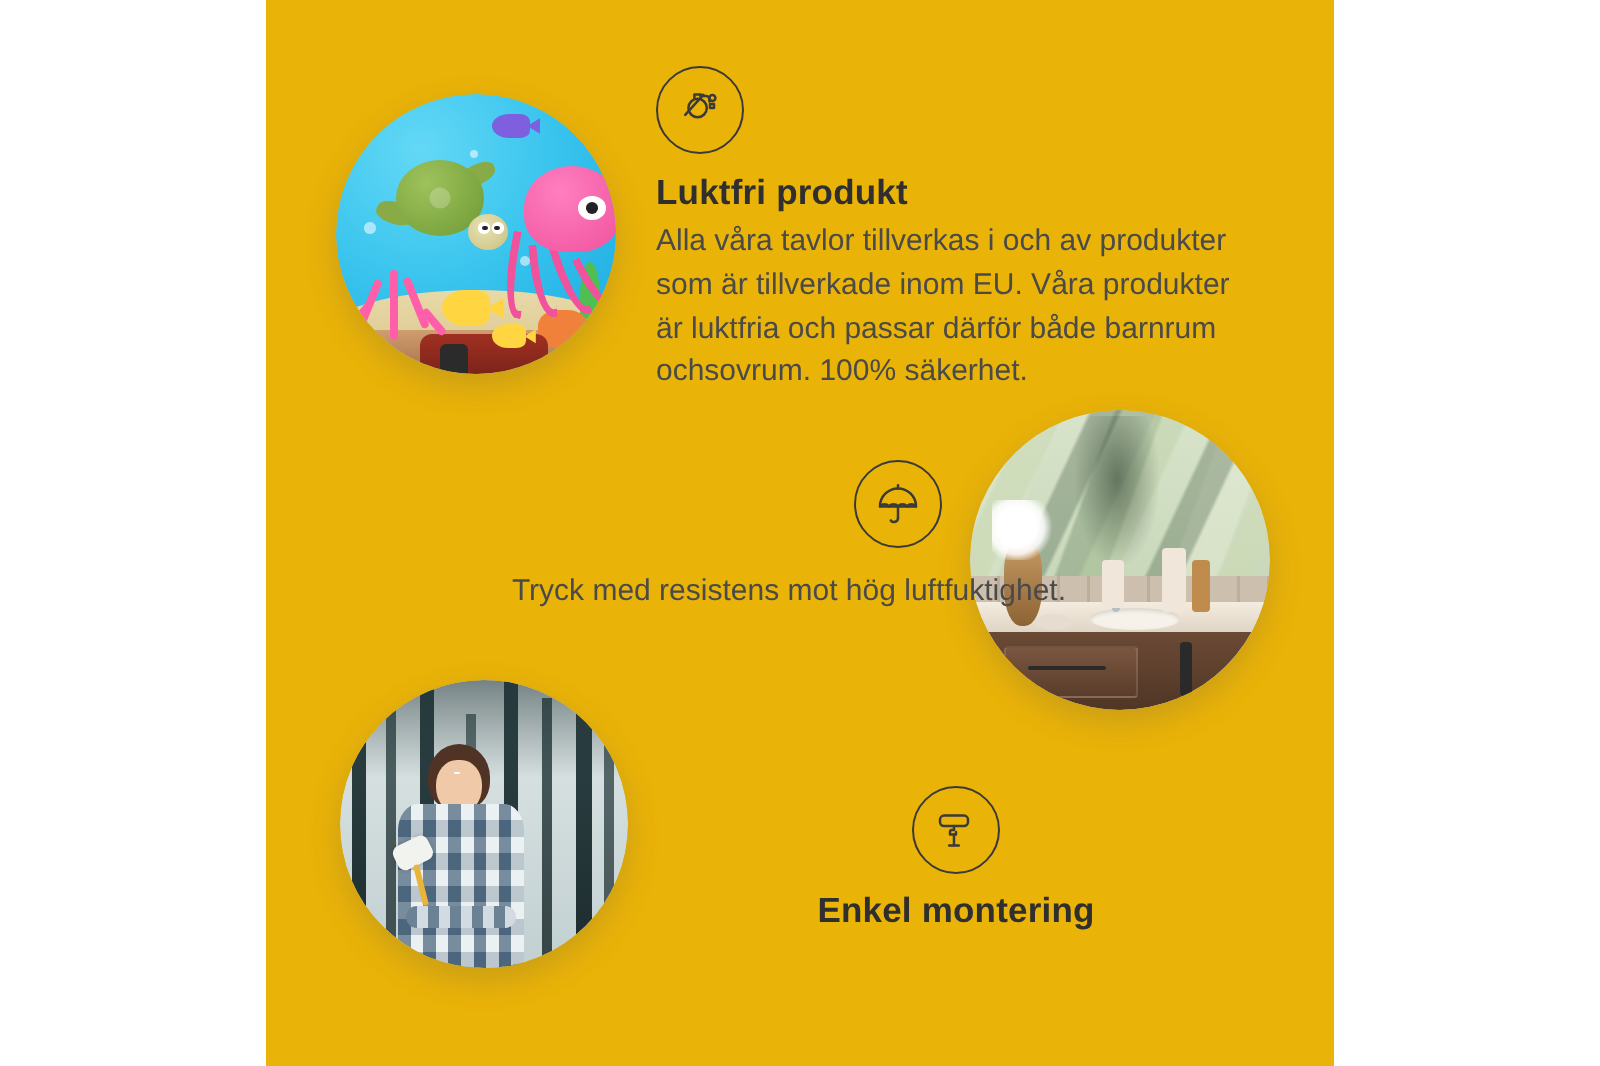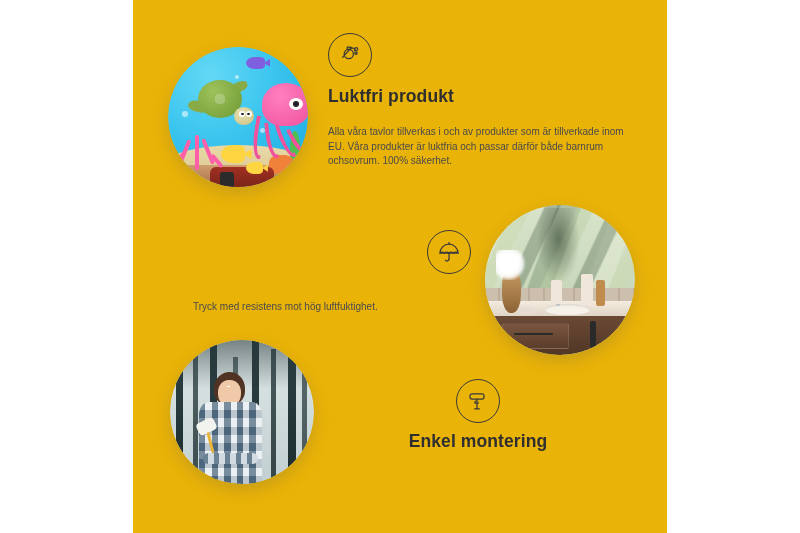--- a/index.html
+++ b/index.html
@@ -178,32 +178,32 @@
     background:transparent;
   }
   .icon-circle svg{display:block;}
 
   
   .feature-title{
     font-size:17.5px;font-weight:700;color:#2f2f2f;letter-spacing:.1px;
     margin:0;line-height:1.2;
   }
   .feature-desc{
-    font-size:10px;color:#4a4a4a;line-height:1.45;margin:18px 0 0 0;
+    font-size:15px;color:#4a4a4a;line-height:1.45;margin:3px 0 0 0;
   }
 
   #block-odor{position:absolute;left:195px;top:33px;width:310px;}
   #block-odor .icon-circle{position:relative;left:0;top:0;margin-bottom:9px;}
   #block-odor .feature-desc{width:300px;}
 
   #block-water{position:absolute;left:60px;top:230px;width:340px;text-align:right;}
   #block-water .icon-circle{position:relative;display:inline-flex;margin:0 0 8px 0;}
-  #block-water .feature-desc{text-align:left;}
-
-  #block-mount{position:absolute;left:195px;top:379px;width:300px;text-align:center;}
+  #block-water .feature-desc{text-align:right;}
+
+  #block-mount{position:absolute;left:195px;top:393px;width:300px;text-align:center;}
   #block-mount .icon-circle{position:relative;display:inline-flex;margin:0 0 8px 0;}
   #block-mount .feature-title{text-align:center;}
 
   .icon-row-left{display:flex;}
   .icon-row-right{display:flex;justify-content:flex-end;padding-right:62px;}
   .icon-row-center{display:flex;justify-content:center;}
 </style>
 </head>
 <body>
 

